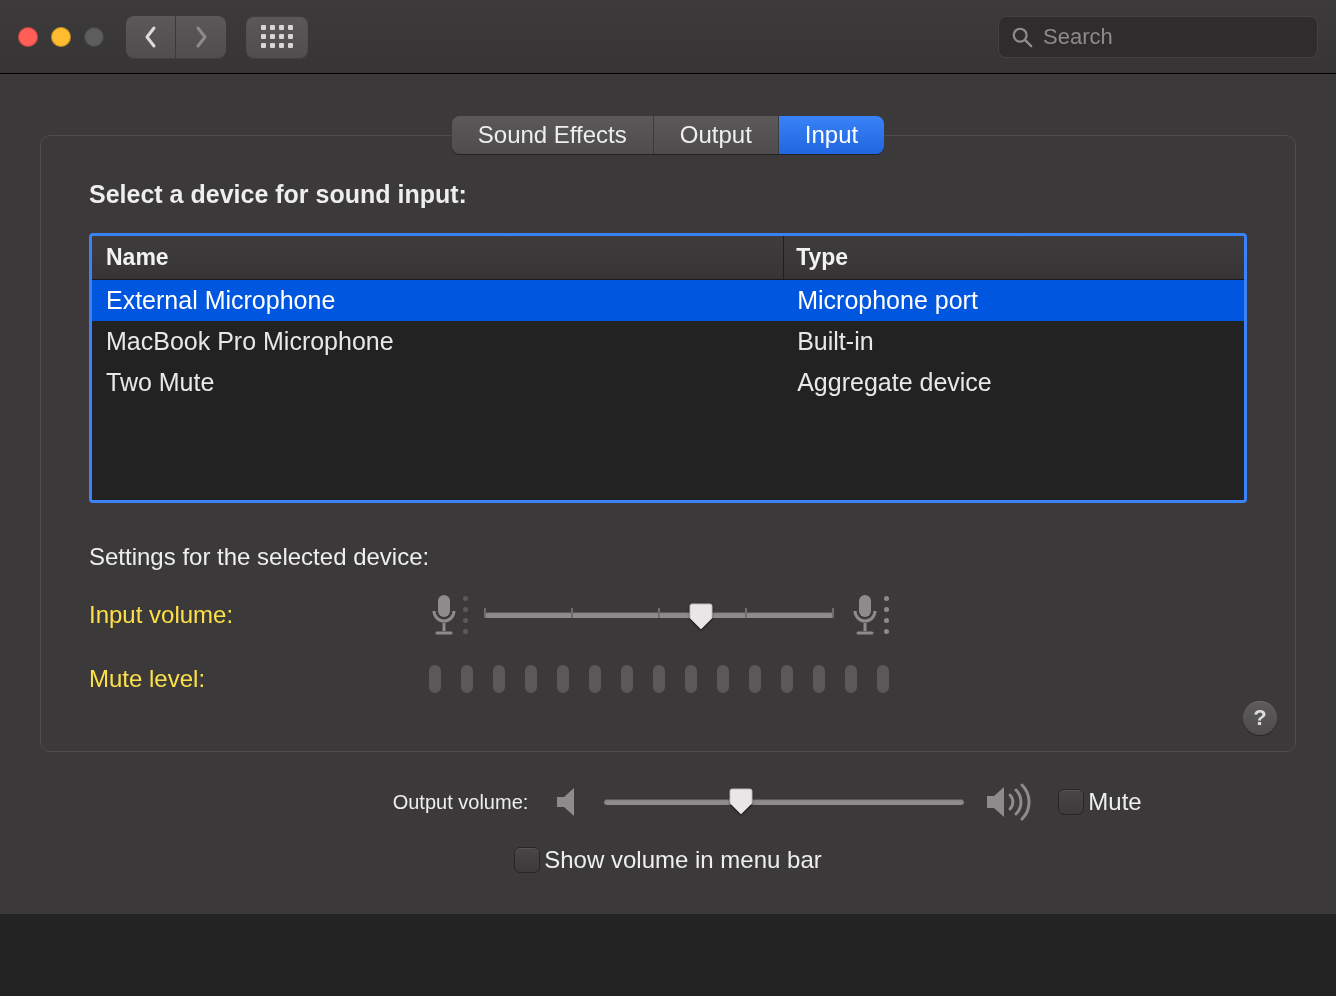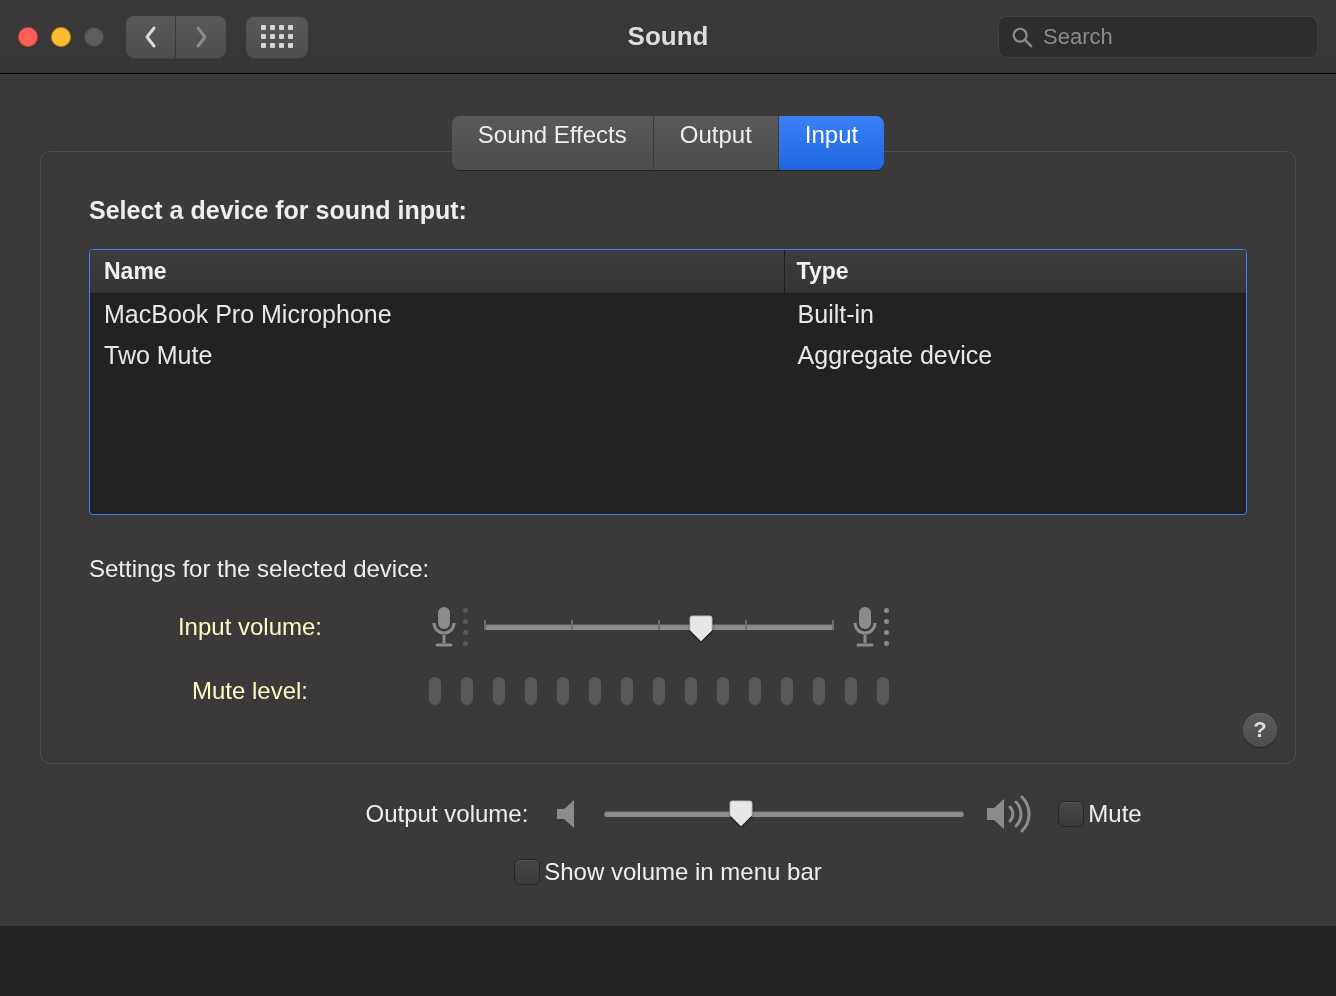--- a/index.html
+++ b/index.html
@@ -84,21 +84,21 @@
   
   .window-body {
     padding: 42px 40px 40px;
     background: #3b3939;
   }
 
   
   .seg-wrap { display: flex; justify-content: center; position: relative; z-index: 2; }
   .seg {
     display: flex;
-    height: 54px;
+    height: 38px;
     border-radius: 8px;
     overflow: hidden;
     box-shadow: 0 1px 0 rgba(0,0,0,.4);
   }
   .seg-tab {
     padding: 0 26px;
     font-size: 24px;
     line-height: 38px;
     color: #eee;
     background: linear-gradient(#5a5858, #4e4c4c);
@@ -121,21 +121,21 @@
     position: relative;
   }
 
   .section-heading {
     font-size: 25px; font-weight: 700; color: #eee;
     margin-bottom: 24px;
   }
 
   
   .dev-table {
-    border: 1px solid #3b82f6;
+    border: 3px solid #3b82f6;
     border-radius: 4px;
     overflow: hidden;
     background: #222;
     margin-bottom: 40px;
   }
   .dev-head {
     display: flex;
     background: linear-gradient(#3e3c3c, #363434);
     border-bottom: 1px solid #1a1a1a;
   }
@@ -159,22 +159,22 @@
   .dev-row:not(.selected) { color: #e8e8e8; }
 
   .subheading { font-size: 24px; color: #eee; margin-bottom: 22px; margin-top: 17px; }
 
   
   .form-row {
     display: flex; align-items: center;
     margin-bottom: 28px;
   }
   .form-label {
-    width: 340px; text-align: center; padding-right: 18px;
-    font-size: 24px; color: #fef9c3;
+    width: 340px; text-align: left; padding-right: 18px;
+    font-size: 24px; color: #fde047;
   }
   .form-control { display: flex; align-items: center; gap: 16px; }
 
   
   .mic-icon { width: 30px; height: 44px; position: relative; }
   .mic-icon svg { width: 100%; height: 100%; display: block; }
   .mic-dots { display: grid; grid-template-rows: repeat(4,6px); gap: 5px; margin-left: 4px; }
   .mic-dots span { width: 5px; height: 5px; border-radius: 50%; background: #8c8a8a; }
 
   
@@ -214,21 +214,21 @@
     display: flex; align-items: center; justify-content: center;
     font-size: 22px; color: #ddd; font-weight: 600;
   }
 
   
   .bottom {
     padding: 30px 40px 0;
     display: flex; flex-direction: column; align-items: center;
   }
   .output-row { display: flex; align-items: center; gap: 20px; margin-bottom: 24px; }
-  .output-label { font-size: 24px; color: #eee; width: 340px; text-align: right; padding-right: 6px; }
+  .output-label { font-size: 20px; color: #eee; width: 340px; text-align: right; padding-right: 6px; }
 
   .speaker-icon svg { display: block; }
 
   .checkbox {
     display: flex; align-items: center; gap: 4px; font-size: 24px; color: #eee;
   }
   .cb-box {
     width: 26px; height: 26px; border-radius: 6px;
     background: linear-gradient(#484646,#3c3a3a);
     border: 1px solid #272626;
@@ -268,21 +268,20 @@
         <span></span>
         <span></span>
         <span></span>
       <span></span>
         <span></span>
         <span></span>
         <span></span>
     </div>
   </div>
 
-  <div class="title-text">Sound</div>
 
   <div class="search-field">
     <svg viewBox="0 0 24 24">
       <circle cx="10" cy="10" r="7" fill="none" stroke="#8d8b8c" stroke-width="2.4"></circle>
       <line x1="15.2" y1="15.2" x2="22" y2="22" stroke="#8d8b8c" stroke-width="2.6" stroke-linecap="round"></line>
     </svg>
     <input type="text" placeholder="Search" style="">
   </div>
 </div>
 
@@ -299,20 +298,24 @@
   <div class="panel">
 
     <div class="section-heading">Select a device for sound input:</div>
 
     <div class="dev-table">
       <div class="dev-head">
         <div class="col name">Name</div>
         <div class="col type">Type</div>
       </div>
       <div class="dev-rows" id="dev-rows">
+          <div class="dev-row selected">
+            <div class="cell name">External Microphone</div>
+            <div class="cell type">Microphone port</div>
+          </div>
           <div class="dev-row">
             <div class="cell name">MacBook Pro Microphone</div>
             <div class="cell type">Built-in</div>
           </div>
           <div class="dev-row">
             <div class="cell name">Two Mute</div>
             <div class="cell type">Aggregate device</div>
           </div>
         </div>
     </div>

